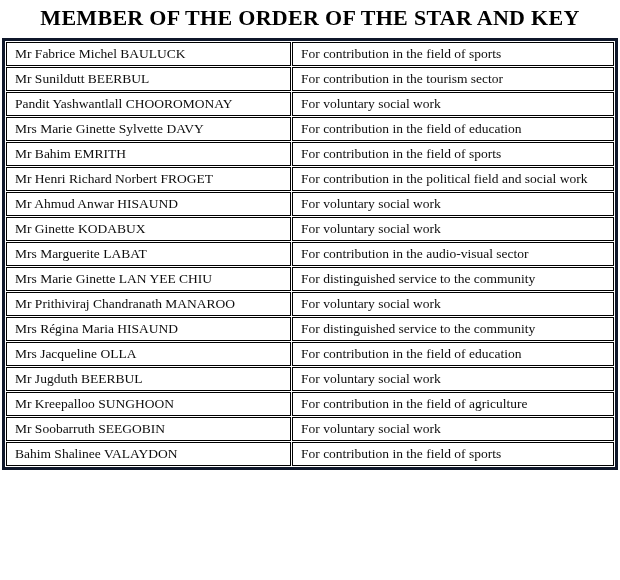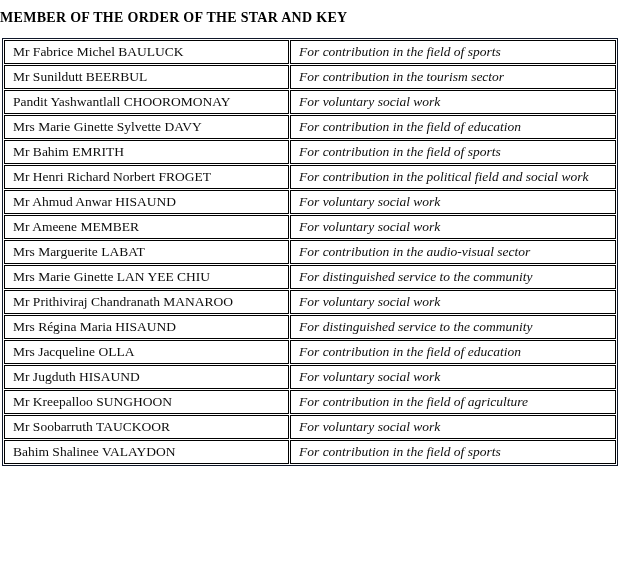--- a/index.html
+++ b/index.html
@@ -10,48 +10,48 @@
   body {
     width: 620px;
     height: 580px;
     overflow: hidden;
     font-family: "Liberation Serif", serif;
     color: #0d0d0d;
   }
   .page-title {
     margin: 0;
     padding: 8px 0 0 0;
-    font-size: 14px;
+    text-align: center;
+    font-size: 22px;
     line-height: 19px;
     font-weight: bold;
     letter-spacing: 0.3px;
     color: #000000;
   }
   table.awards {
     width: 616px;
     margin: 11px auto 0 auto;
     table-layout: fixed;
     border-collapse: separate;
     border-spacing: 1px;
-    border: 1px solid #0f172a;
+    border: 3px solid #0f172a;
     background: #ffffff;
   }
   col.col-name { width: 285px; }
   table.awards td {
     border: 1px solid #000000;
     padding: 3px 8px 4px 8px;
     font-size: 13.5px;
     line-height: 15px;
     vertical-align: top;
     background: #ffffff;
     overflow: hidden;
   }
   td.cell-citation {
     white-space: pre-line;
-    font-style: italic;
   }
 </style>
 </head>
 <body>
 
 <div class="page">
   <h1 class="page-title">
     <span>MEMBER OF THE ORDER OF THE STAR AND KEY</span><br>
   </h1>
 
@@ -92,21 +92,21 @@
     <td class="cell-citation">For contribution in the political field and social work</td>
   </tr>
 
 
   <tr>
     <td class="cell-name">Mr Ahmud Anwar HISAUND</td>
     <td class="cell-citation">For voluntary social work</td>
   </tr>
 
   <tr>
-    <td class="cell-name">Mr Ameene MEMBER</td>
+    <td class="cell-name">Mr Ginette KODABUX</td>
     <td class="cell-citation">For voluntary social work</td>
   </tr>
 
   <tr>
     <td class="cell-name">Mrs Marguerite LABAT</td>
     <td class="cell-citation">For contribution in the audio-visual sector</td>
   </tr>
 
   <tr>
     <td class="cell-name">Mrs Marie Ginette LAN YEE CHIU</td>
@@ -122,32 +122,32 @@
     <td class="cell-name">Mrs Régina Maria HISAUND</td>
     <td class="cell-citation">For distinguished service to the community</td>
   </tr>
 
   <tr>
     <td class="cell-name">Mrs Jacqueline OLLA</td>
     <td class="cell-citation">For contribution in the field of education</td>
   </tr>
 
   <tr>
-    <td class="cell-name">Mr Jugduth HISAUND</td>
+    <td class="cell-name">Mr Jugduth BEERBUL</td>
     <td class="cell-citation">For voluntary social work</td>
   </tr>
 
 
   <tr>
     <td class="cell-name">Mr Kreepalloo SUNGHOON</td>
     <td class="cell-citation">For contribution in the field of agriculture</td>
   </tr>
 
   <tr>
-    <td class="cell-name">Mr Soobarruth TAUCKOOR</td>
+    <td class="cell-name">Mr Soobarruth SEEGOBIN</td>
     <td class="cell-citation">For voluntary social work</td>
   </tr>
 
   <tr>
     <td class="cell-name">Bahim Shalinee VALAYDON</td>
     <td class="cell-citation">For contribution in the field of sports</td>
   </tr>
 </tbody>
   </table>
 </div>

